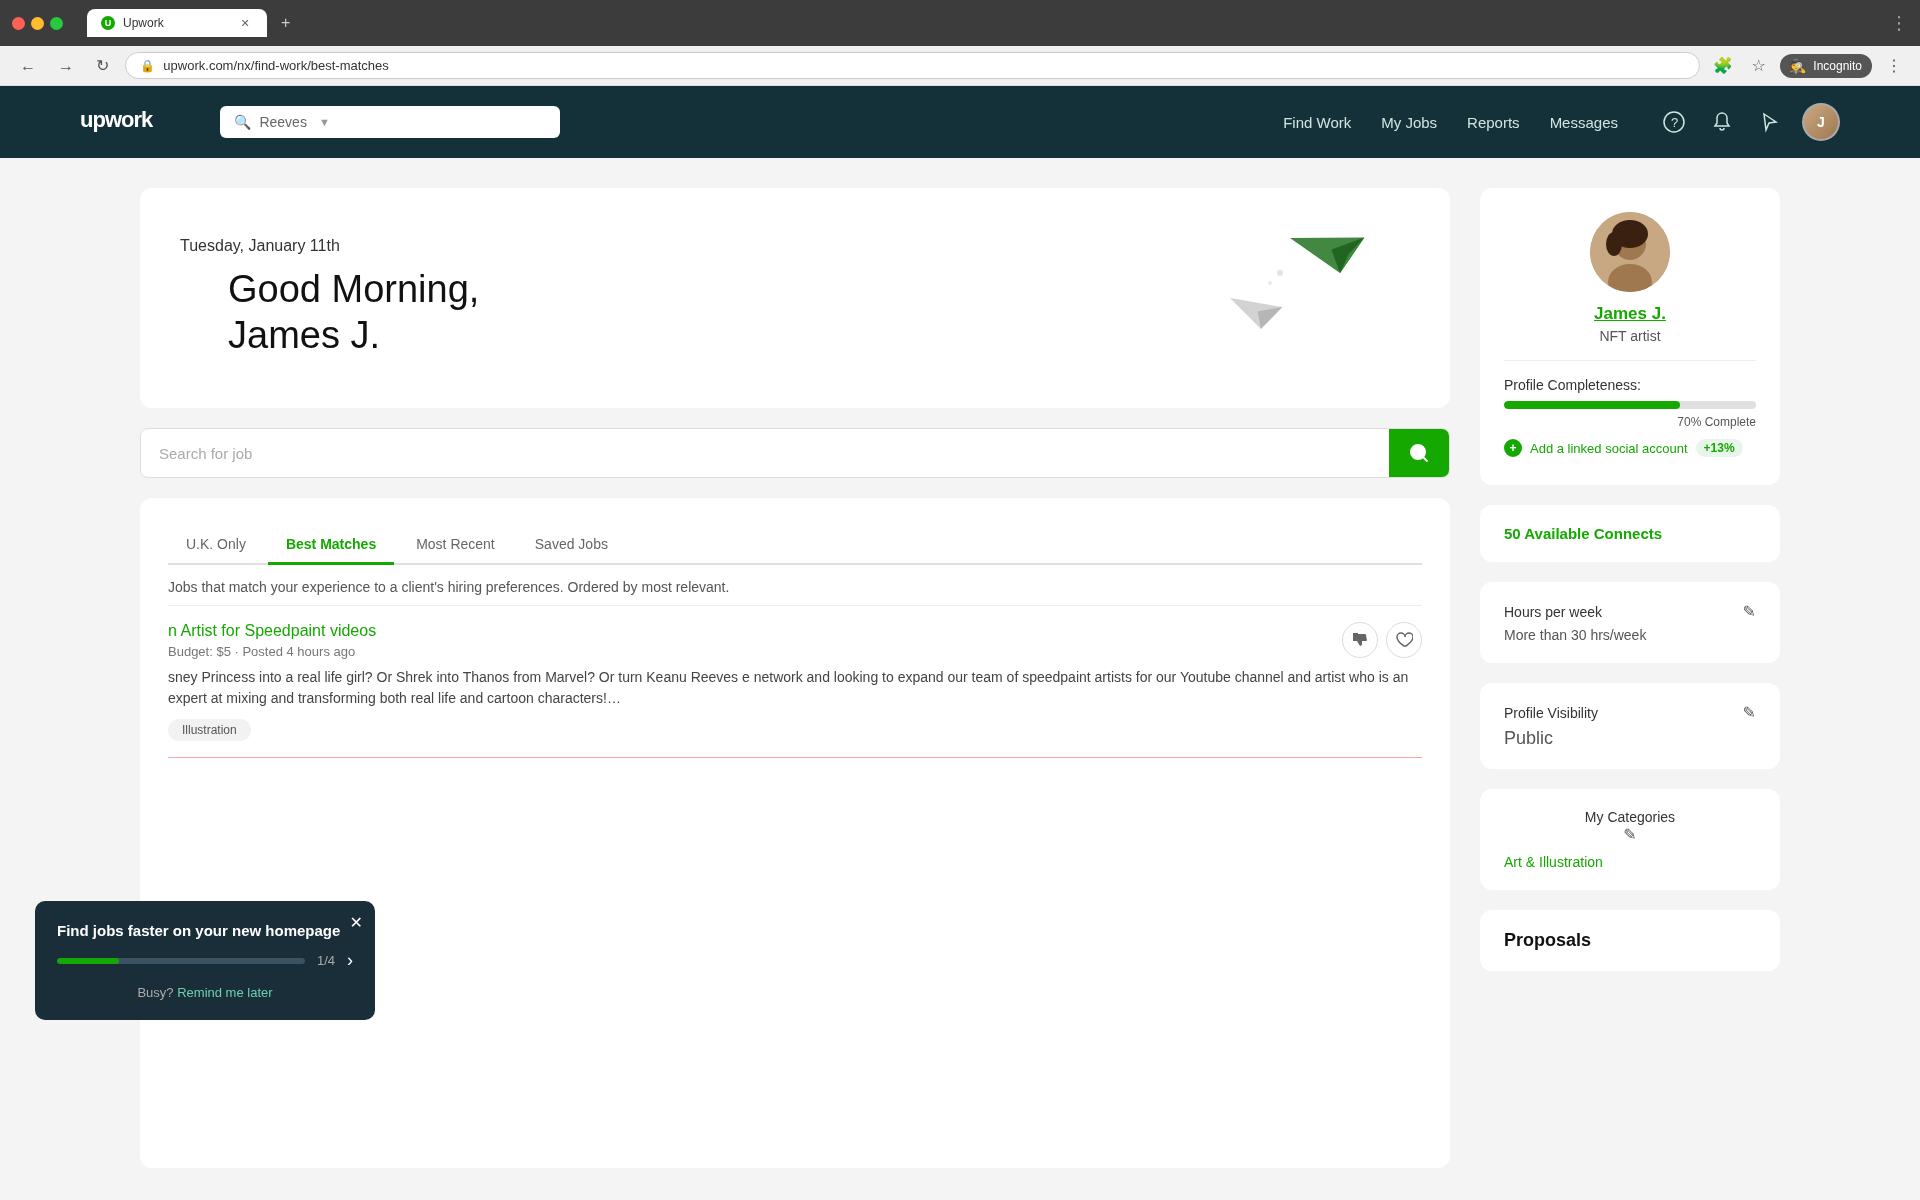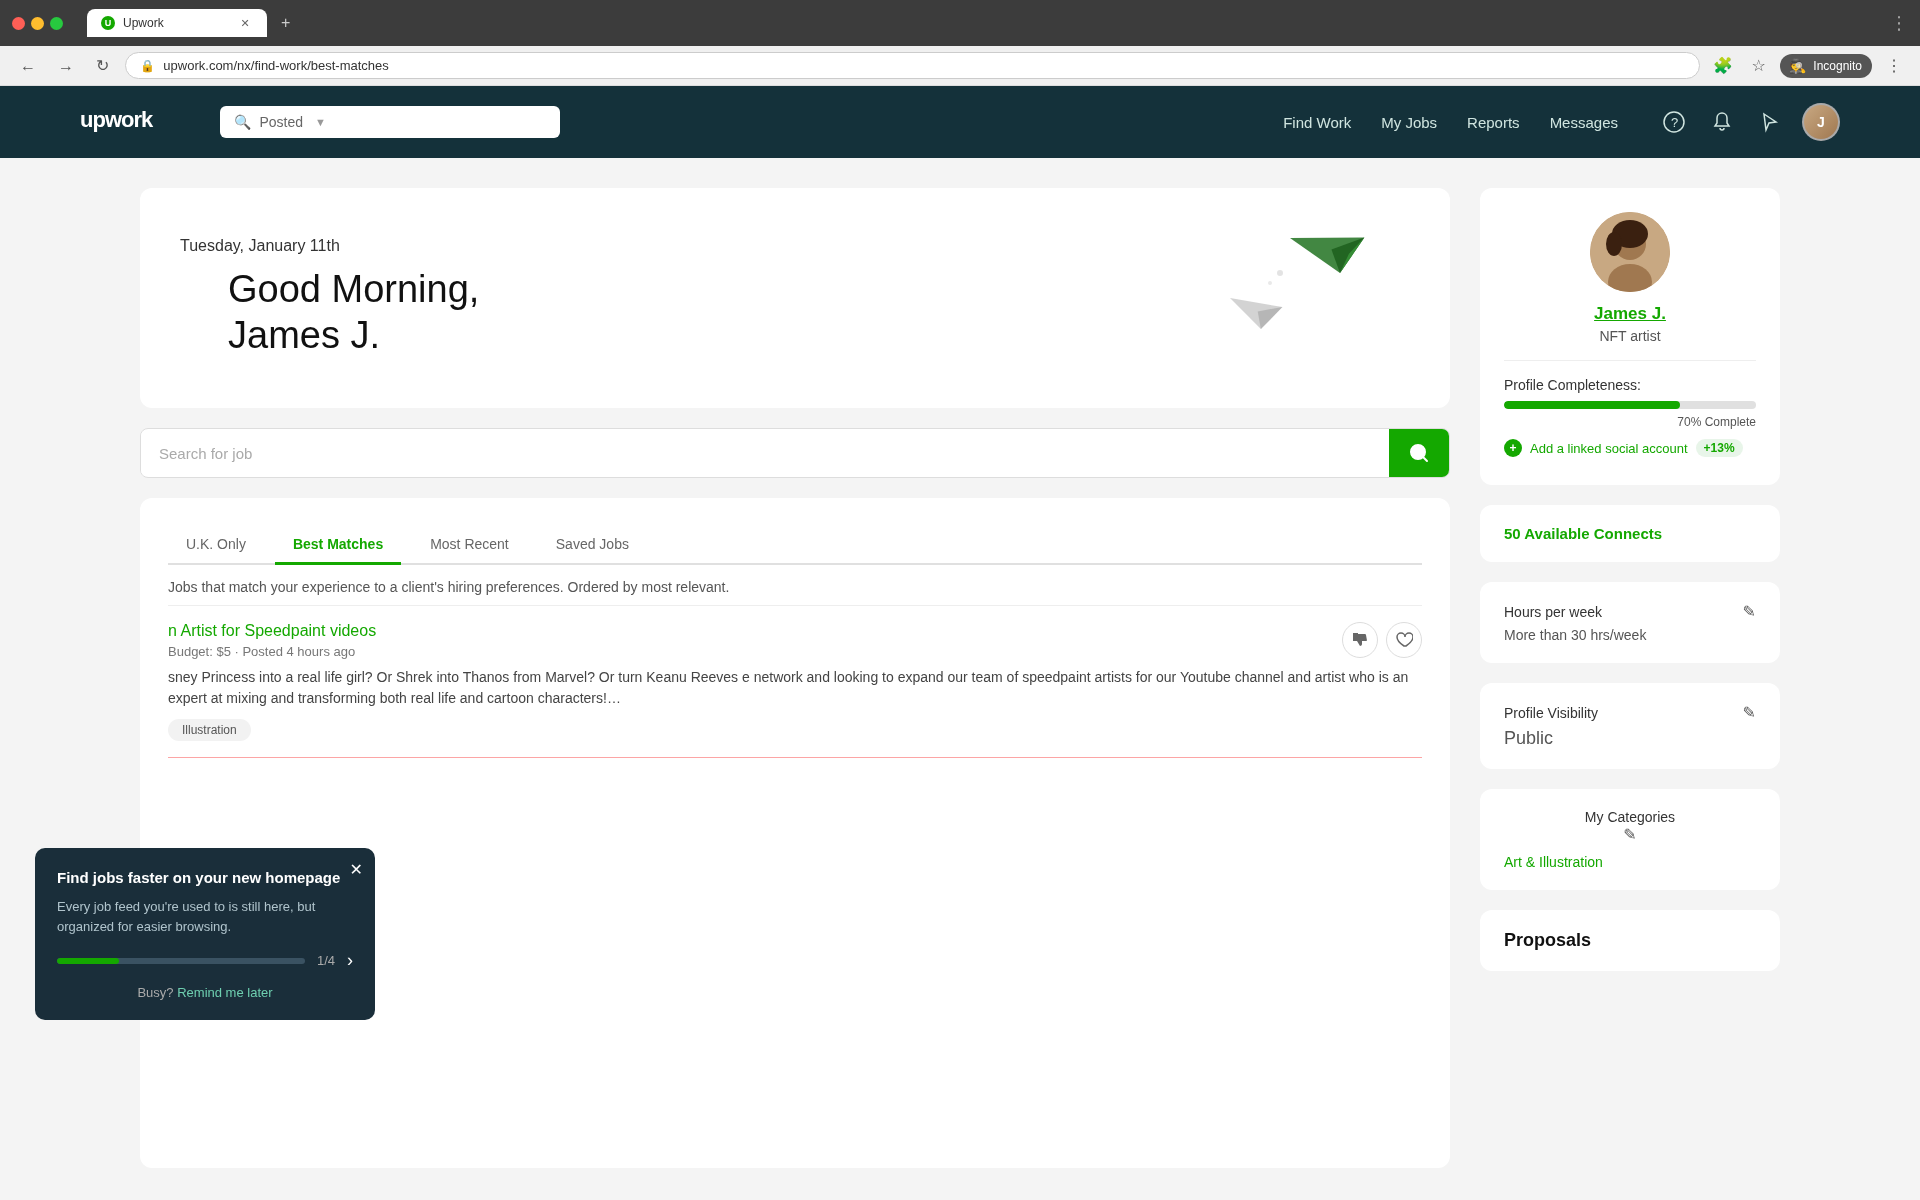--- a/index.html
+++ b/index.html
@@ -59,21 +59,21 @@
     .job-search-btn { background: #14a800; border: none; padding: 14px 20px; cursor: pointer; display: flex; align-items: center; justify-content: center; }
     .job-search-btn svg { fill: white; }
 
     
     .jobs-card { background: white; border-radius: 12px; padding: 28px 28px 0 28px; flex: 1; }
     .jobs-card-header { display: flex; align-items: center; justify-content: space-between; margin-bottom: 16px; }
     .jobs-card-title { font-size: 20px; font-weight: 600; color: #111; }
     .jobs-more-btn { background: none; border: none; cursor: pointer; color: #666; font-size: 18px; width: 32px; height: 32px; border-radius: 50%; display: flex; align-items: center; justify-content: center; }
 
     
-    .jobs-tabs { display: flex; gap: 11px; border-bottom: 2px solid #e0e0e0; margin-bottom: 0; }
+    .jobs-tabs { display: flex; gap: 4px; border-bottom: 2px solid #e0e0e0; margin-bottom: 0; }
     .jobs-tab { padding: 10px 18px; font-size: 14px; color: #666; cursor: pointer; border-bottom: 3px solid transparent; margin-bottom: -2px; transition: color 0.2s; }
     .jobs-tab.active { color: #14a800; border-bottom-color: #14a800; font-weight: 600; }
 
     .jobs-description { font-size: 14px; color: #555; padding: 14px 0 10px 0; border-bottom: 1px solid #eee; }
 
     
     .job-listing { padding: 16px 0; border-bottom: 1px solid #fca5a5; position: relative; }
     .job-listing-header { display: flex; align-items: flex-start; justify-content: space-between; }
     .job-listing-title { font-size: 16px; font-weight: 500; color: #14a800; cursor: pointer; }
     .job-listing-meta { font-size: 13px; color: #777; margin-top: 4px; }
@@ -195,21 +195,21 @@
 
 <nav class="upwork-nav">
   <div class="upwork-logo">
     <svg width="100" height="28" viewBox="0 0 100 28" fill="none">
       <text x="0" y="22" font-family="Arial" font-size="22" font-weight="bold" fill="white">upwork</text>
     </svg>
   </div>
 
   <div class="nav-search">
     <span class="nav-search-icon">🔍</span>
-    <span class="nav-search-text">Posted</span>
+    <span class="nav-search-text">Reeves</span>
     <span style="color:#999;font-size:11px;margin-left:4px;">▼</span>
   </div>
 
   <div class="nav-links">
     <a class="nav-link">Find Work</a>
     <a class="nav-link">My Jobs</a>
     <a class="nav-link">Reports</a>
     <a class="nav-link">Messages</a>
   </div>
 
@@ -313,21 +313,20 @@
         <div class="job-listing-desc">
           sney Princess into a real life girl? Or Shrek into Thanos from Marvel? Or turn Keanu Reeves e network and looking to expand our team of speedpaint artists for our Youtube channel and artist who is an expert at mixing and transforming both real life and cartoon characters!…
         </div>
         <div class="job-tags">
           <span class="job-tag">Illustration</span>
         </div>
 
         <div class="tooltip-popup" style="position:fixed;left:35px;bottom:180px;width:340px;z-index:100;">
           <button class="tooltip-popup-close">✕</button>
           <div class="tooltip-title">Find jobs faster on your new homepage</div>
-          <div class="tooltip-desc">Every job feed you're used to is still here, but organized for easier browsing.</div>
           <div class="tooltip-progress">
             <div class="tooltip-progress-bar">
               <div class="tooltip-progress-fill" style="width:25%;"></div>
             </div>
             <span class="tooltip-count">1/4</span>
             <span class="tooltip-next">›</span>
           </div>
           <div class="tooltip-footer">
             <span>Busy?</span>
             <a>Remind me later</a>

